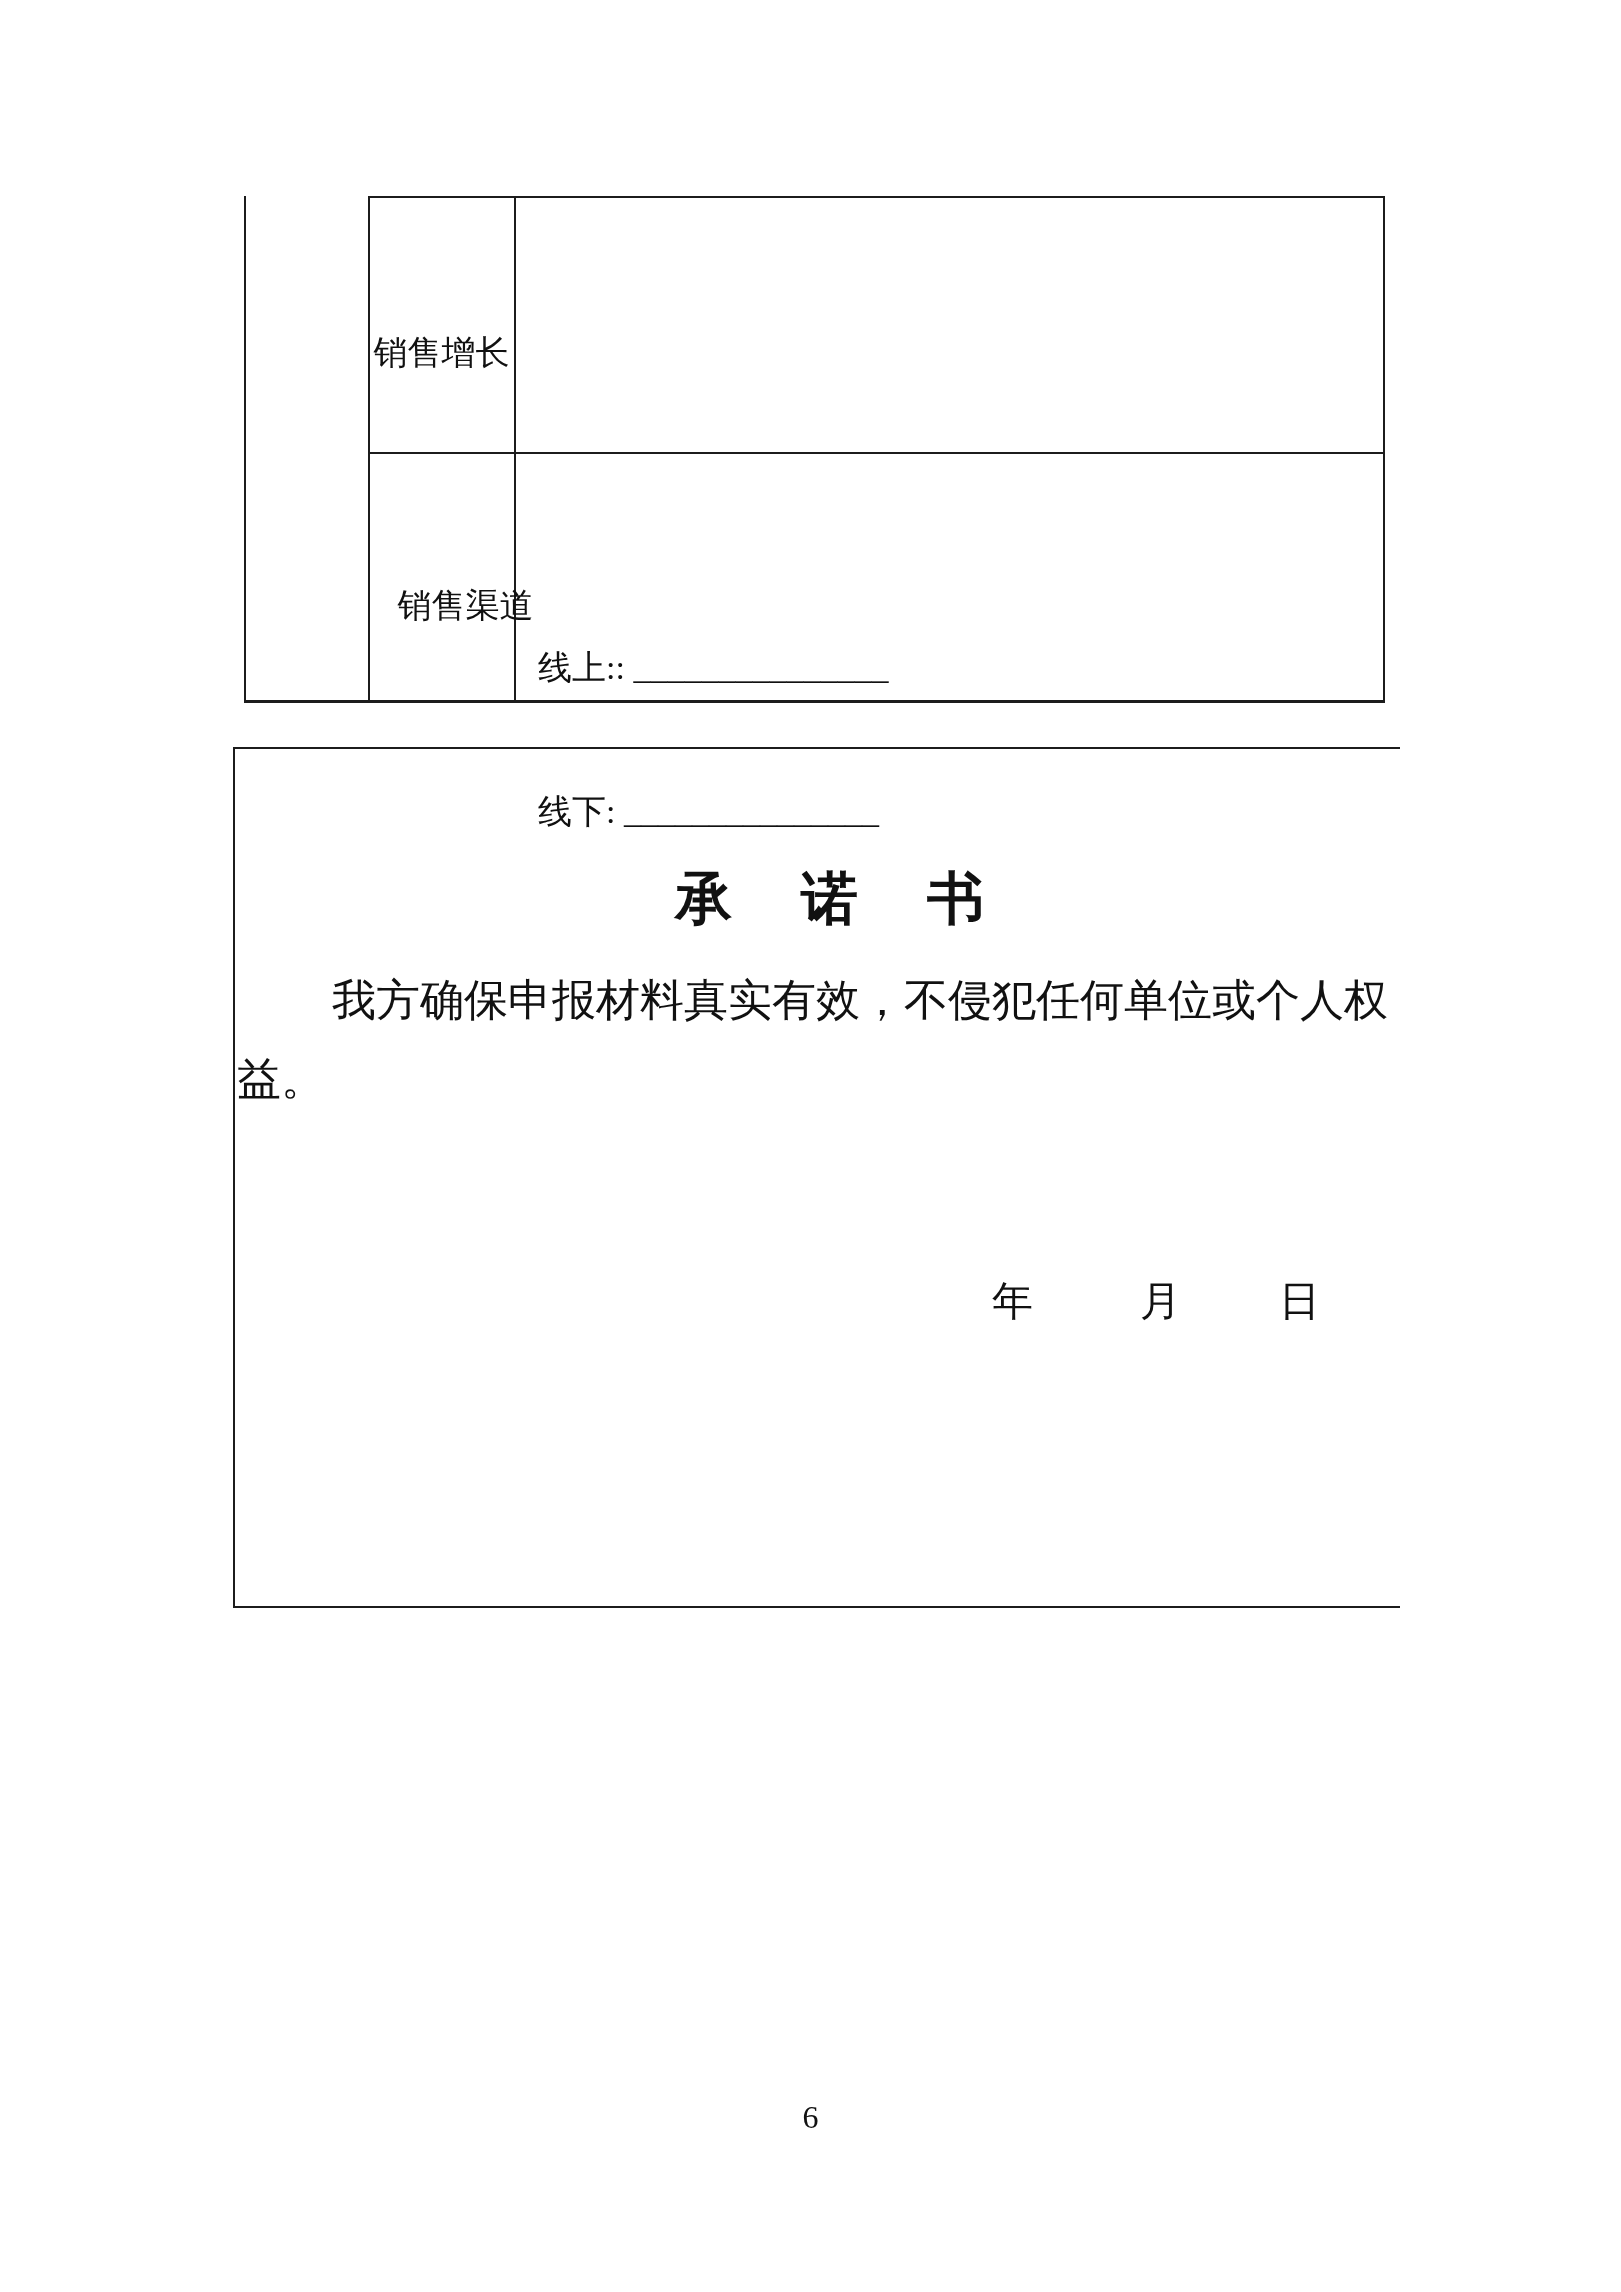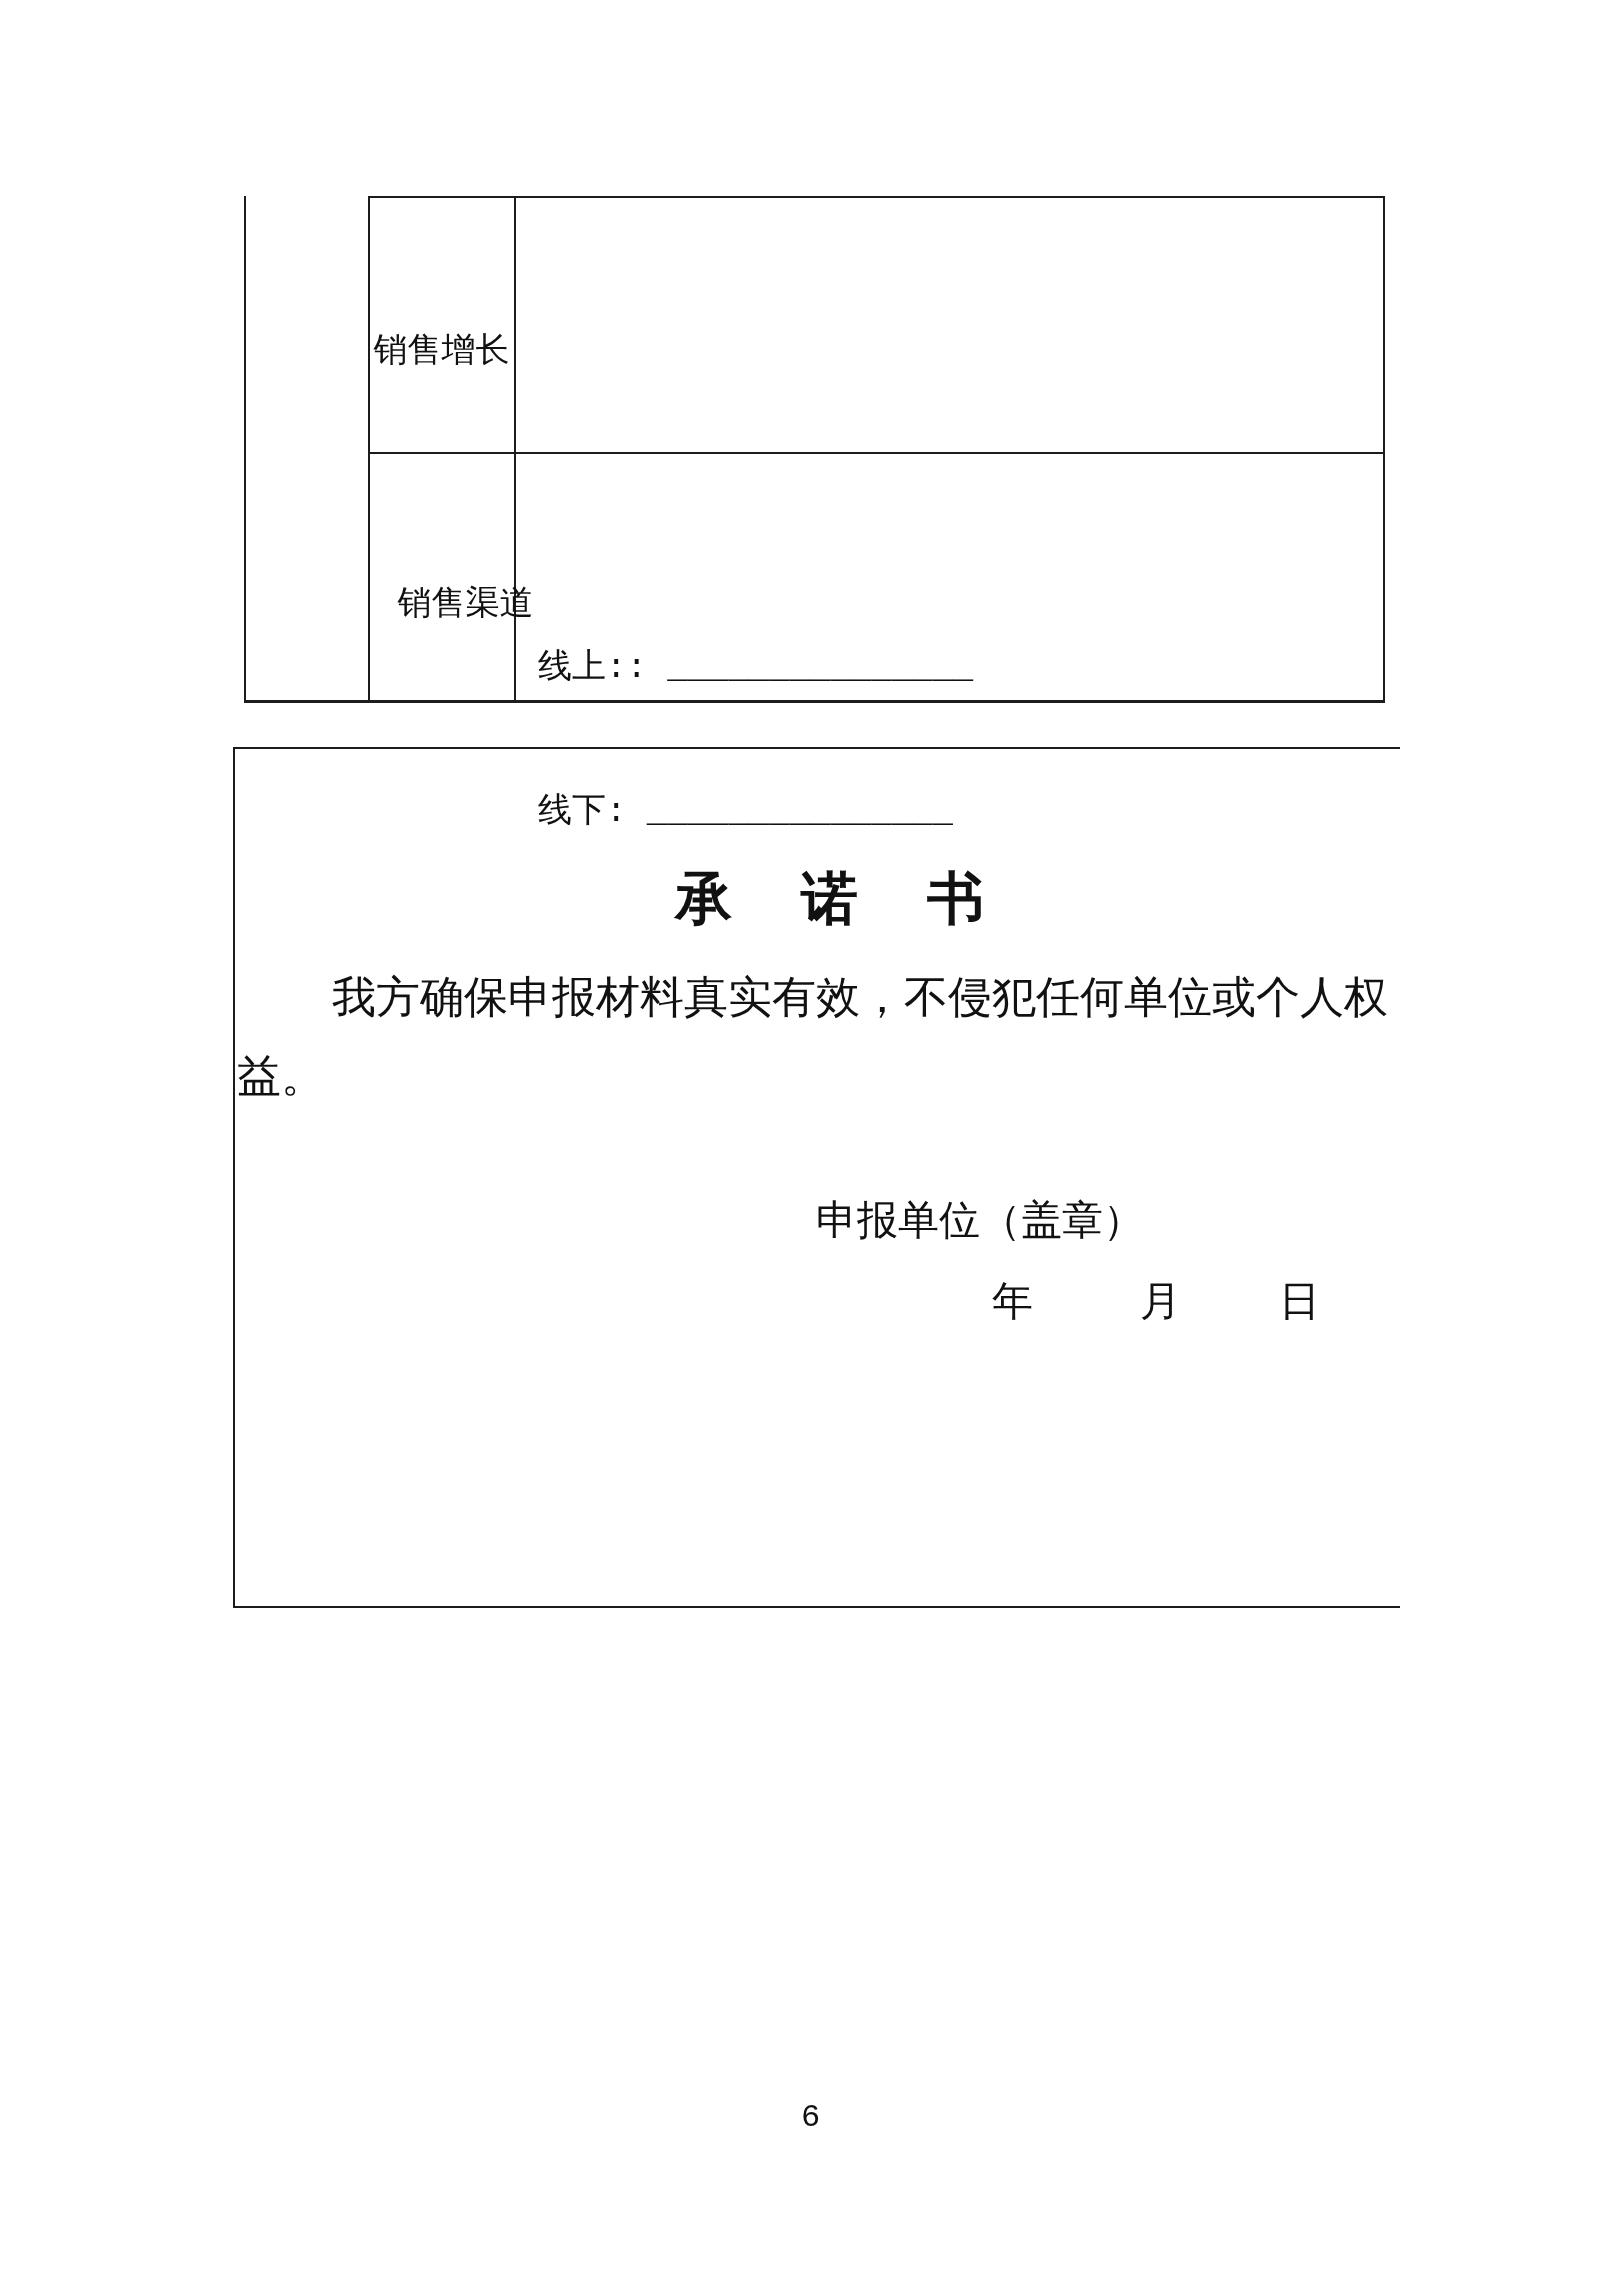--- a/index.html
+++ b/index.html
@@ -5,21 +5,21 @@
   html, body {
     margin: 0;
     padding: 0;
     background: #ffffff;
   }
   .page {
     position: relative;
     width: 1400px;
     height: 2293px;
     background: #ffffff;
-    font-family: Liberation Mono, monospace;
+    font-family: Liberation Serif, serif;
     color: #111111;
     overflow: hidden;
   }
   .hline, .vline {
     position: absolute;
     background: #1c1c1c;
   }
   
   .t-outer-left   { left: 244px;  top: 196px; width: 2px;    height: 506px; }
   .t-top          { left: 368px;  top: 196px; width: 1017px; height: 2px;   }
@@ -139,21 +139,20 @@
     </div>
   </div>
 
   <div class="commit-box"></div>
 
   <div class="commit-title">承诺书</div>
 
   <div class="commit-line commit-line-1">我方确保申报材料真实有效，不侵犯任何单位或个人权</div>
   <div class="commit-line commit-line-2">益。</div>
 
-  <div class="commit-signer">申报单位（盖章）</div>
 
   <span class="date-part date-year">年</span>
   <span class="date-part date-month">月</span>
   <span class="date-part date-day">日</span>
 
   <div class="page-number">6</div>
 </div>
 
 
 </body></html>

